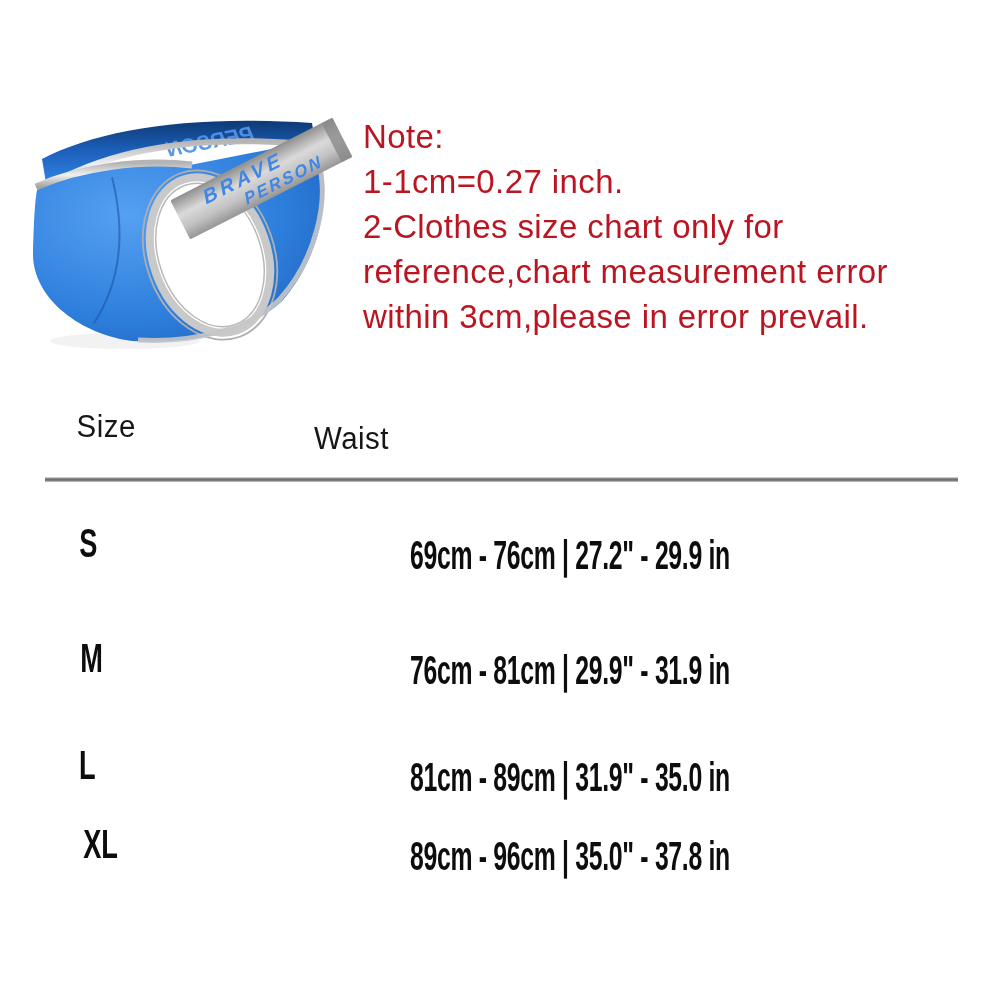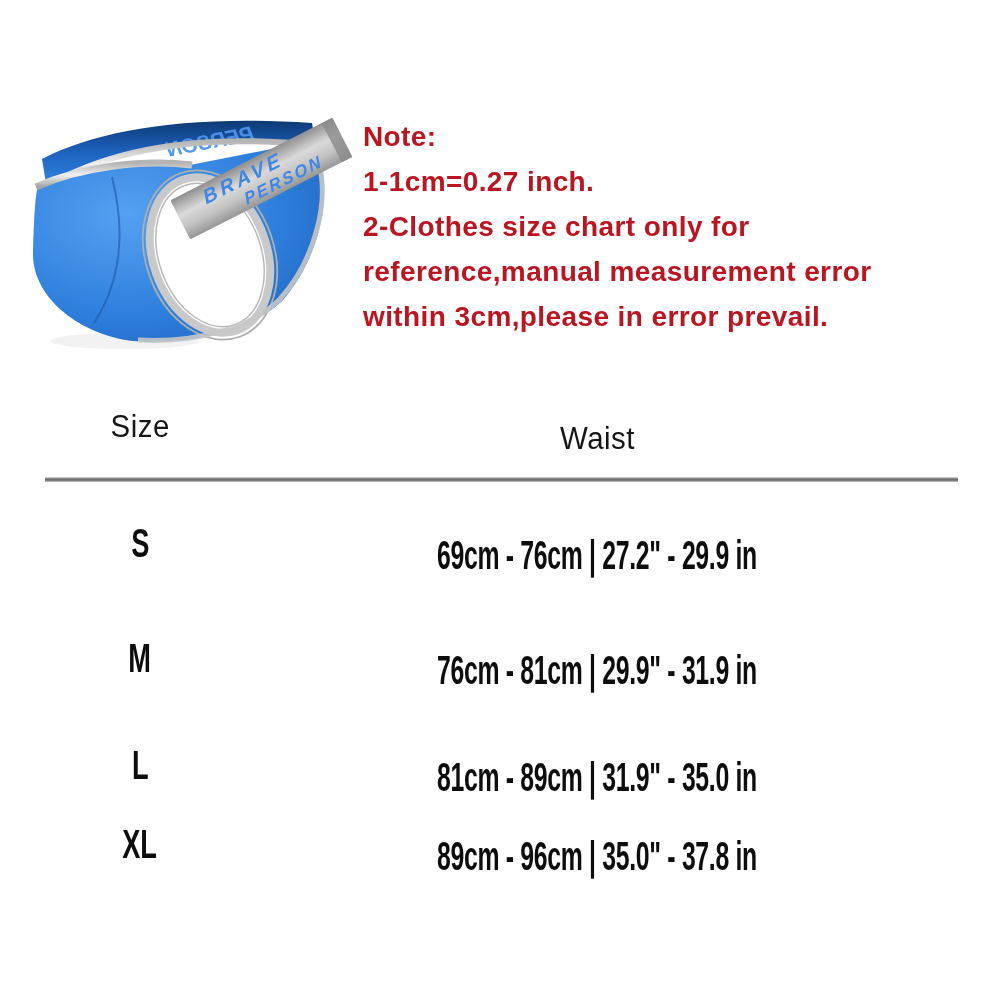--- a/index.html
+++ b/index.html
@@ -5,26 +5,26 @@
   html,body{margin:0;padding:0;background:#fff;}
   .canvas{
     position:relative;width:1000px;height:1000px;background:#ffffff;
     font-family:"Liberation Sans", sans-serif;overflow:hidden;
   }
   
   .product-svg{position:absolute;left:20px;top:103px;width:340px;height:252px;}
   
   .note{
     position:absolute;left:363px;top:114px;width:630px;
-    color:#ba1622;font-size:28px;line-height:45px;letter-spacing:0.4px;
-    font-weight:700;white-space:nowrap;
+    color:#ba1622;font-size:33px;line-height:45px;letter-spacing:0.4px;
+    font-weight:400;white-space:nowrap;
   }
   
   .trow{position:absolute;left:0;width:1000px;height:38px;line-height:38px;}
-  .cell{position:absolute;text-align:center;}
+  .cell{position:absolute;}
   .cell.size{left:75px;width:130px;}
   .cell.waist{left:312px;width:570px;margin-top:12px;}
   .cond{display:inline-block;transform-origin:50% 50%;}
   .hdr{font-size:31px;color:#161616;transform:scaleX(0.95);letter-spacing:0.5px;}
   .sz{font-size:40px;font-weight:700;color:#0d0d0d;transform:scaleX(0.68);}
   .val{font-size:40px;font-weight:700;color:#0d0d0d;transform:scaleX(0.62);white-space:nowrap;letter-spacing:-0.5px;}
   .divider{
     position:absolute;left:45px;top:477px;width:913px;height:5px;
     background:linear-gradient(to bottom,#e9e9e9 0%,#6a6a6a 40%,#7d7d7d 70%,#cccccc 100%);
   }
@@ -89,21 +89,21 @@
       <rect x="168" y="-22" width="12" height="44" fill="#8a8a8a" opacity="0.8"></rect>
       <text x="28" y="-2" font-family="Liberation Sans, sans-serif" font-size="20" font-weight="700" font-style="italic" letter-spacing="4" fill="#3f86e6" transform="skewX(-6)">BRAVE</text>
       <text x="66" y="17" font-family="Liberation Sans, sans-serif" font-size="17" font-weight="700" font-style="italic" letter-spacing="2.5" fill="#3f86e6" transform="skewX(-6)">PERSON</text>
     </g>
   </svg>
 
   <div class="note">
     <div class="note-line">Note:</div>
     <div class="note-line">1-1cm=0.27 inch.</div>
     <div class="note-line">2-Clothes size chart only for</div>
-    <div class="note-line">reference,manual measurement error</div>
+    <div class="note-line">reference,chart measurement error</div>
     <div class="note-line">within 3cm,please in error prevail.</div>
   </div>
 
   <div>
 
     <div class="trow" style="top:408px">
       <span class="cell size"><span class="cond hdr">Size</span></span>
       <span class="cell waist"><span class="cond hdr">Waist</span></span>
     </div>
 

